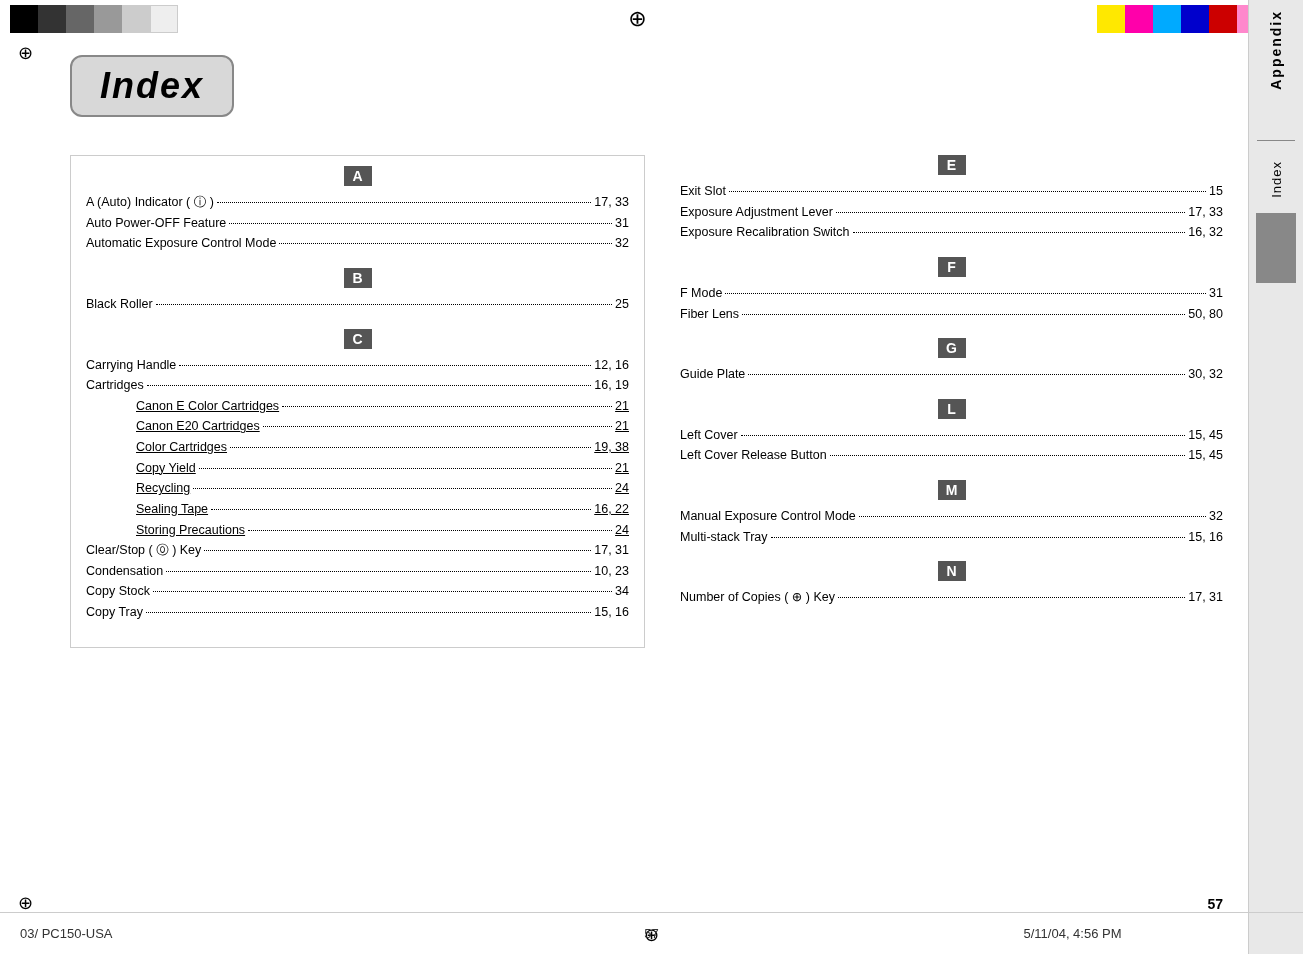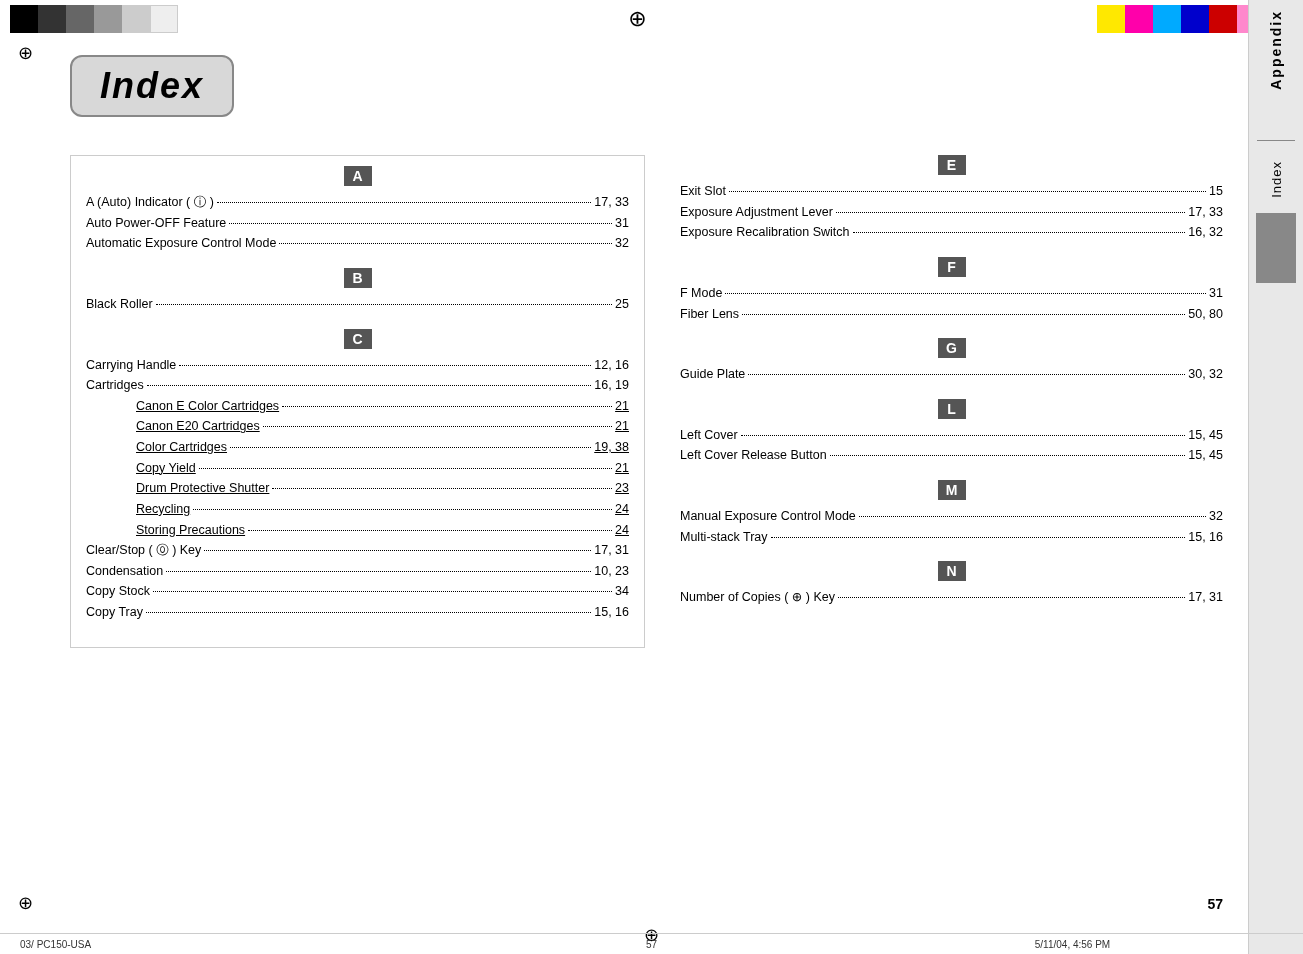--- a/index.html
+++ b/index.html
@@ -100,26 +100,26 @@
     .section-block {
       margin-bottom: 14px;
     }
 
     
     .bottom-bar {
       position: absolute;
       bottom: 0;
       left: 0;
       right: 0;
-      height: 21px;
+      height: 42px;
       border-top: 1px solid #ccc;
       display: flex;
       align-items: center;
       padding: 4px 20px;
-      font-size: 10px;
+      font-size: 13px;
       color: #333;
     }
 
     .bottom-left { flex: 1; }
     .bottom-center { flex: 1; text-align: center; }
     .bottom-right { flex: 1; text-align: center; }
 
     
     .swatch-black { background: #000; width: 28px; }
     .swatch-darkgray { background: #333; width: 28px; }
@@ -260,28 +260,28 @@
           <span class="name">Color Cartridges</span>
           <span class="dots"></span>
           <span class="pages">19, 38</span>
         </div>
         <div class="entry-row sub">
           <span class="name">Copy Yield</span>
           <span class="dots"></span>
           <span class="pages">21</span>
         </div>
         <div class="entry-row sub">
-          <span class="name">Drum Protective Shutter</span>
-          <span class="dots"></span>
-          <span class="pages">23</span>
-        </div>
-        <div class="entry-row sub">
           <span class="name">Recycling</span>
           <span class="dots"></span>
           <span class="pages">24</span>
+        </div>
+        <div class="entry-row sub">
+          <span class="name">Sealing Tape</span>
+          <span class="dots"></span>
+          <span class="pages">16, 22</span>
         </div>
         <div class="entry-row sub">
           <span class="name">Storing Precautions</span>
           <span class="dots"></span>
           <span class="pages">24</span>
         </div>
         <div class="entry-row">
           <span class="name">Clear/Stop ( ⓪ ) Key</span>
           <span class="dots"></span>
           <span class="pages">17, 31</span>

